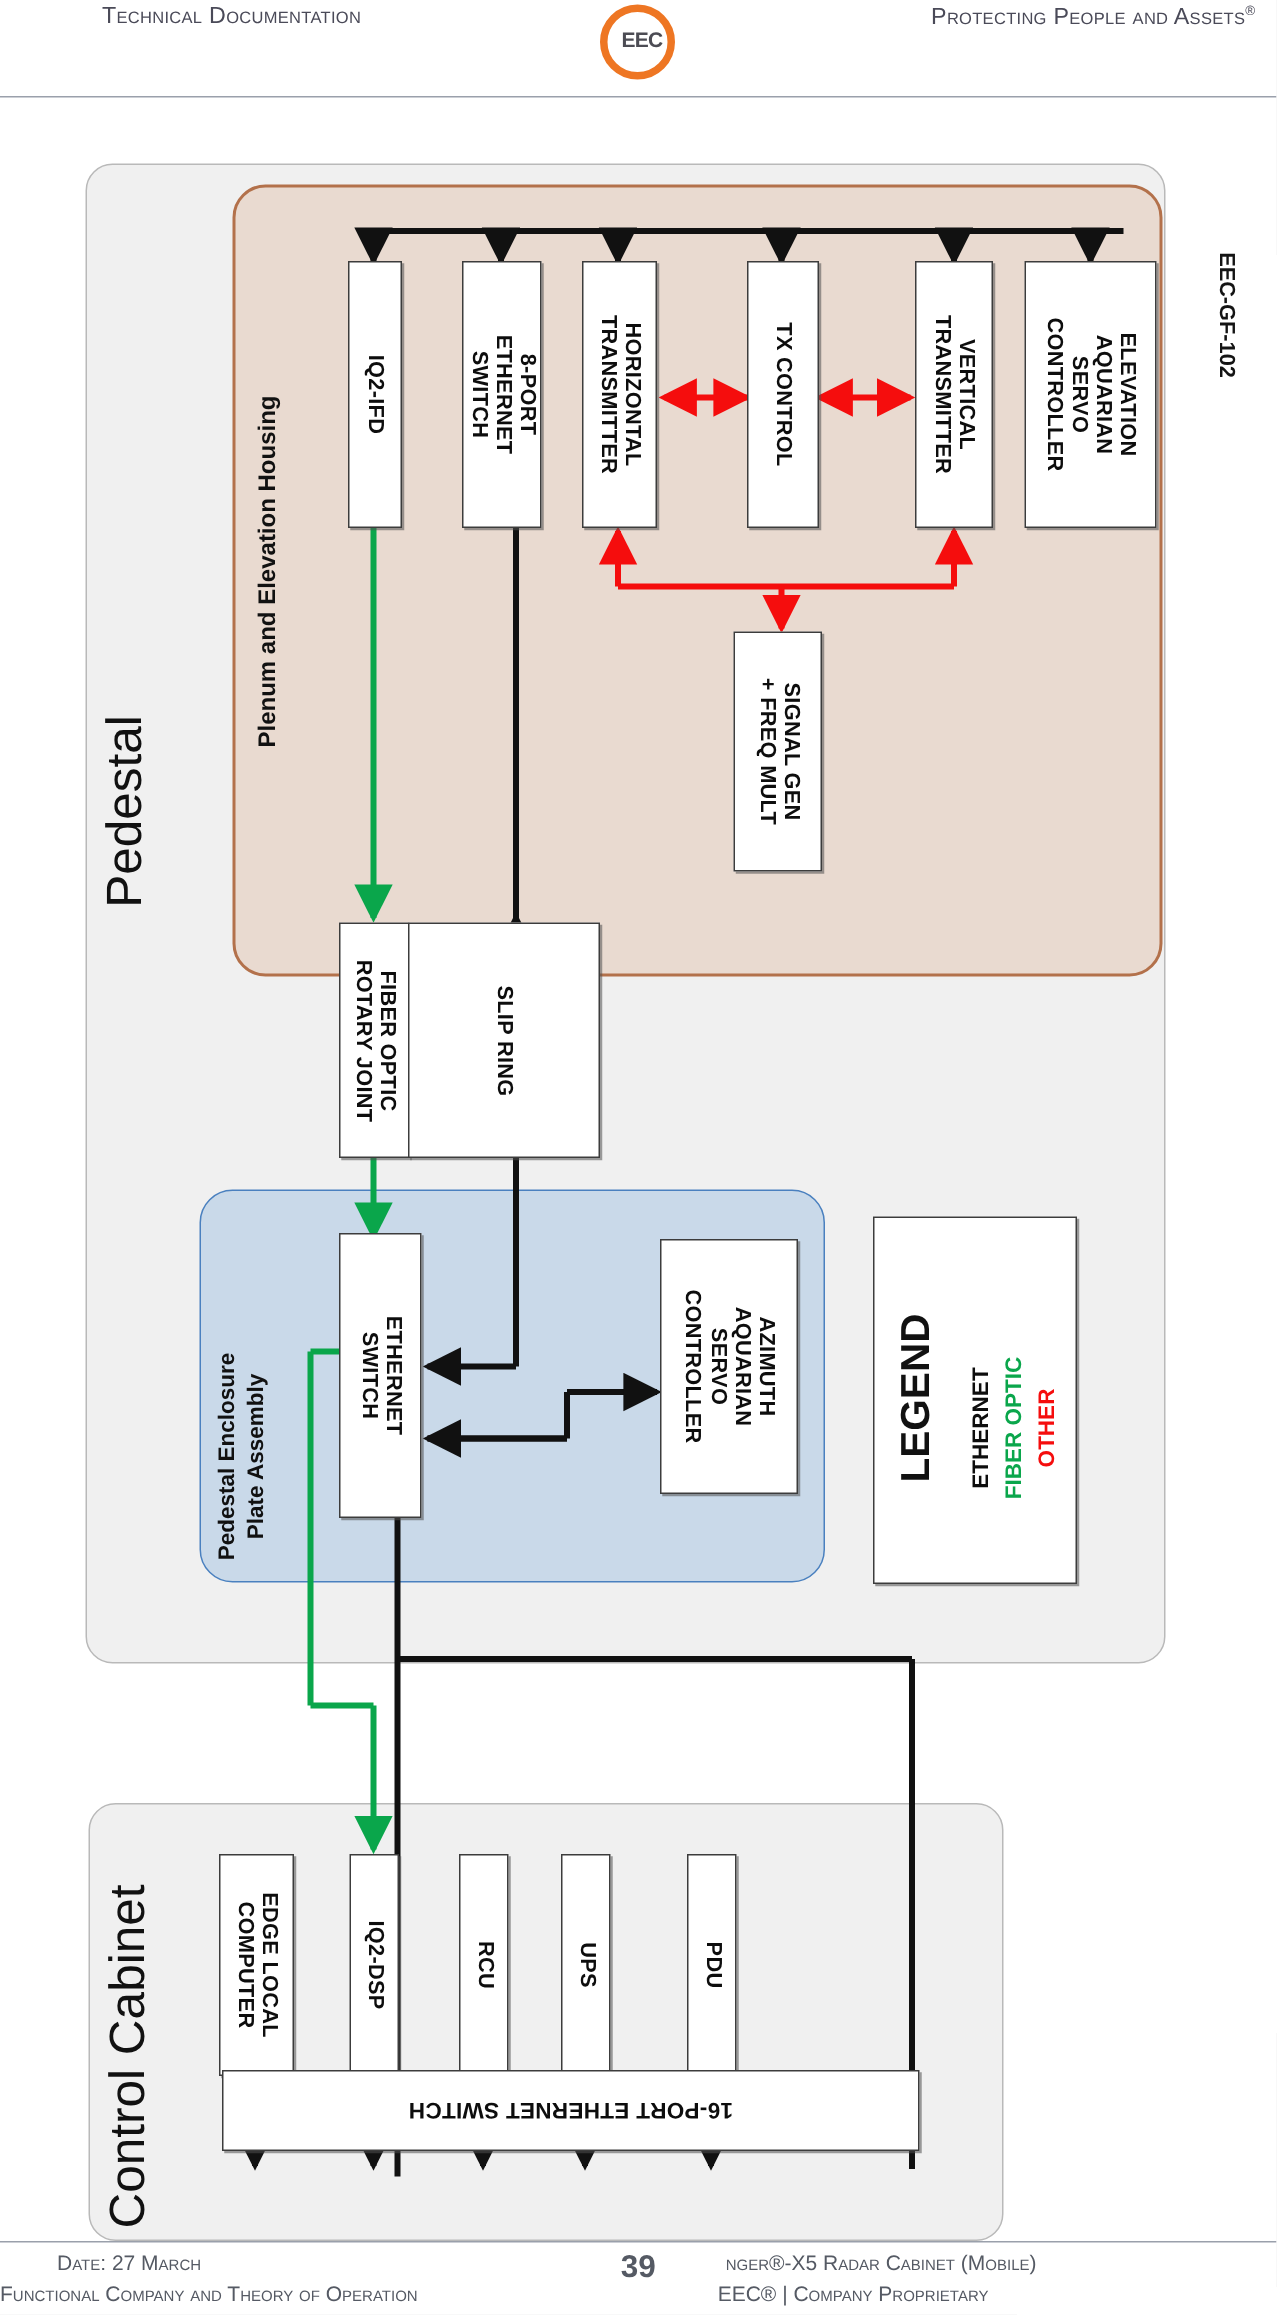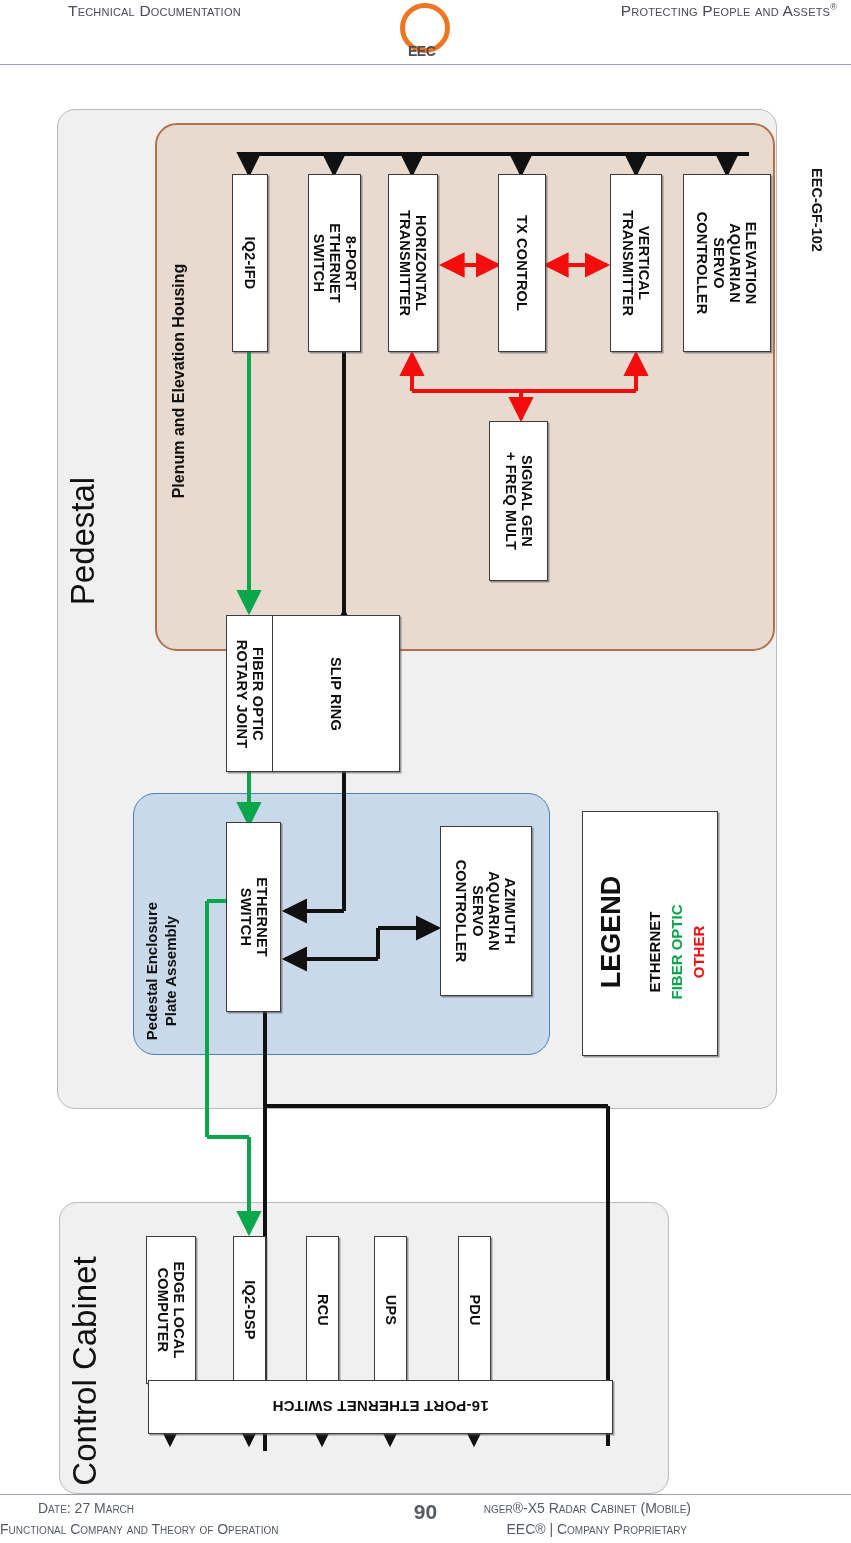--- a/index.html
+++ b/index.html
@@ -31,40 +31,40 @@
   #eec-logo{
     position:absolute;left:400px;top:3px;width:56px;height:52px;
   }
   #eec-ring{
     position:absolute;left:0;top:0;width:50px;height:50px;
     border:5px solid #ee7623;border-radius:50%;
     box-sizing:border-box;
   }
   #eec-word{
     position:absolute;left:8px;top:15px;width:40px;
-    font-size:14px;font-weight:700;color:#4c4c54;
-    font-family:"Liberation Sans", sans-serif;letter-spacing:-.5px;margin-top:25px;
+    text-align:center;font-size:14px;font-weight:700;color:#4c4c54;
+    font-family:"Liberation Sans", sans-serif;letter-spacing:-.5px;
   }
 
   
   #page-footer{
     position:absolute;left:0;top:1494px;width:693px;height:49px;
     z-index:1;
   }
   #ftr-rule{
     position:absolute;left:0;top:0;width:851px;height:1px;background:#9aa0ab;
   }
   .ftr-text{
     position:absolute;font-size:14px;color:#555a64;white-space:nowrap;
     font-variant:small-caps;
   }
   #ftr-l1{left:38px;top:6px;}
   #ftr-l2{left:0px;top:27px;}
   #ftr-r1{right:2px;top:6px;text-align:right;}
-  #ftr-r2{right:6px;top:27px;text-align:left;}
+  #ftr-r2{right:34px;top:27px;text-align:left;}
   #ftr-page{
     position:absolute;left:0;top:1500px;width:851px;text-align:center;
     font-size:21px;font-weight:700;color:#555a64;
   }
   #doc-code-wrap{
     position:absolute;left:806px;top:120px;width:22px;height:180px;
   }
   #doc-code-inner{
     position:absolute;left:50%;top:50%;
     transform:translate(-50%,-50%) rotate(90deg);
@@ -394,13 +394,13 @@
   <div id="switch16-label">16-PORT ETHERNET SWITCH</div>
 </div>
 
 <div id="page-footer">
   <div id="ftr-rule"></div>
   <div class="ftr-text" id="ftr-l1">Date: 27 March</div>
   <div class="ftr-text" id="ftr-l2">Functional Company and Theory of Operation</div>
   <div class="ftr-text" id="ftr-r1">nger®-X5 Radar Cabinet (Mobile)</div>
   <div class="ftr-text" id="ftr-r2">EEC® | Company Proprietary</div>
 </div>
-<div id="ftr-page">90</div>
+<div id="ftr-page">39</div>
 
 </body></html>

